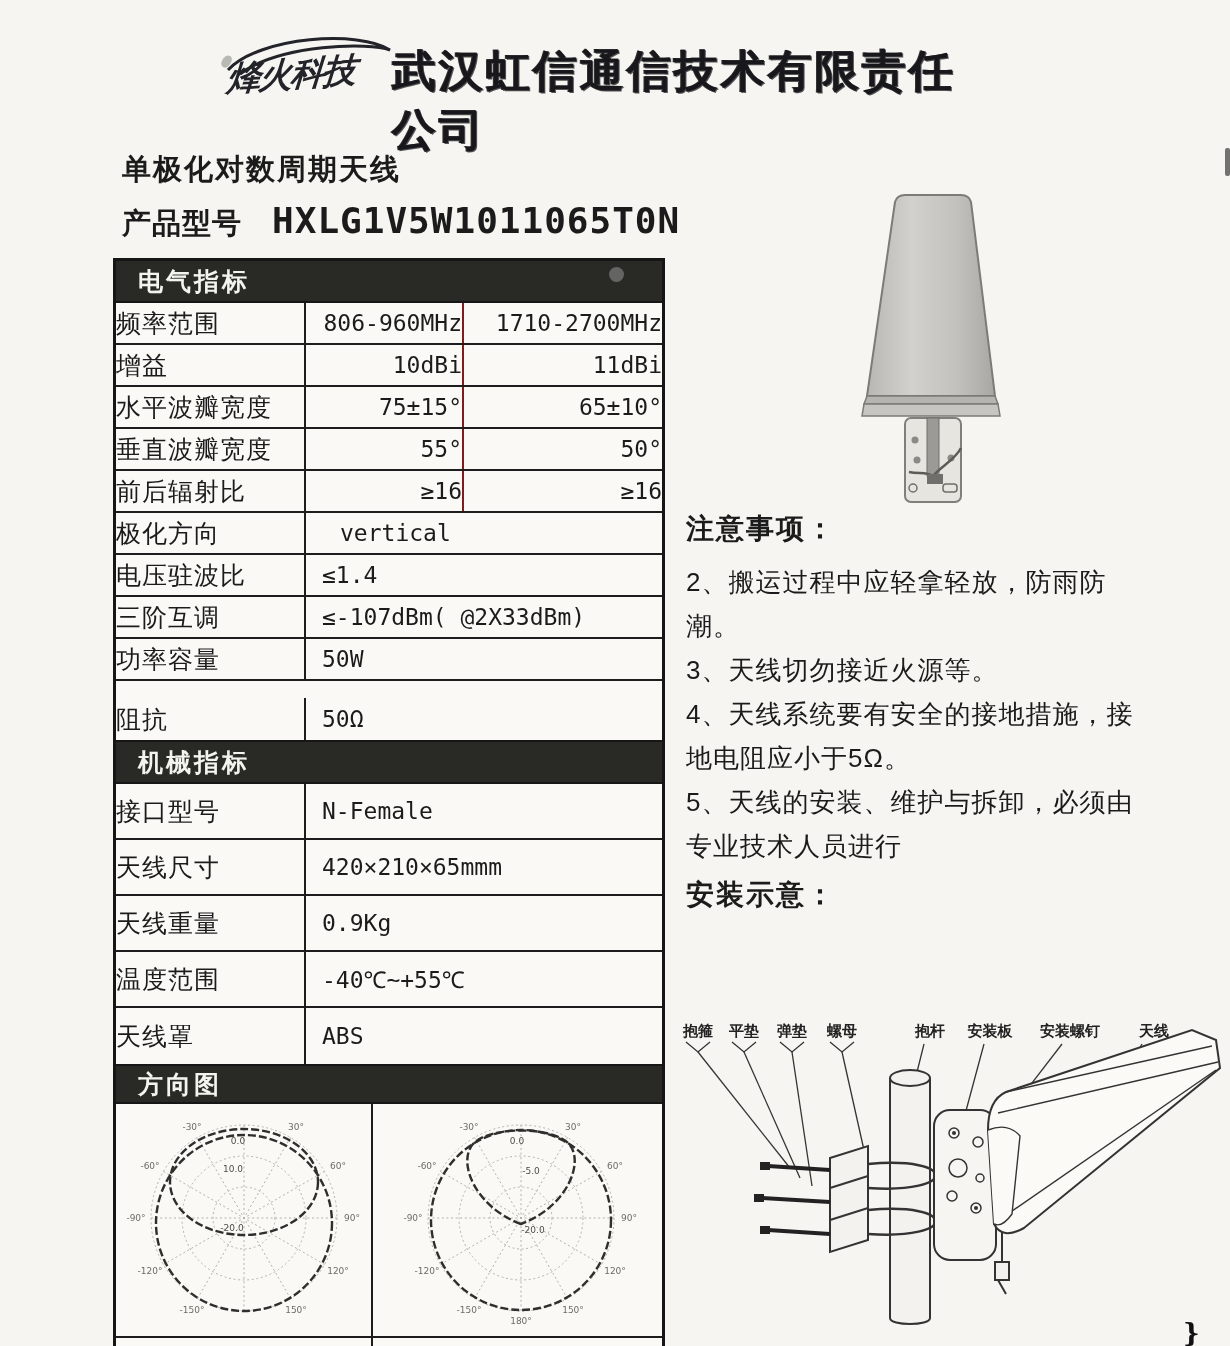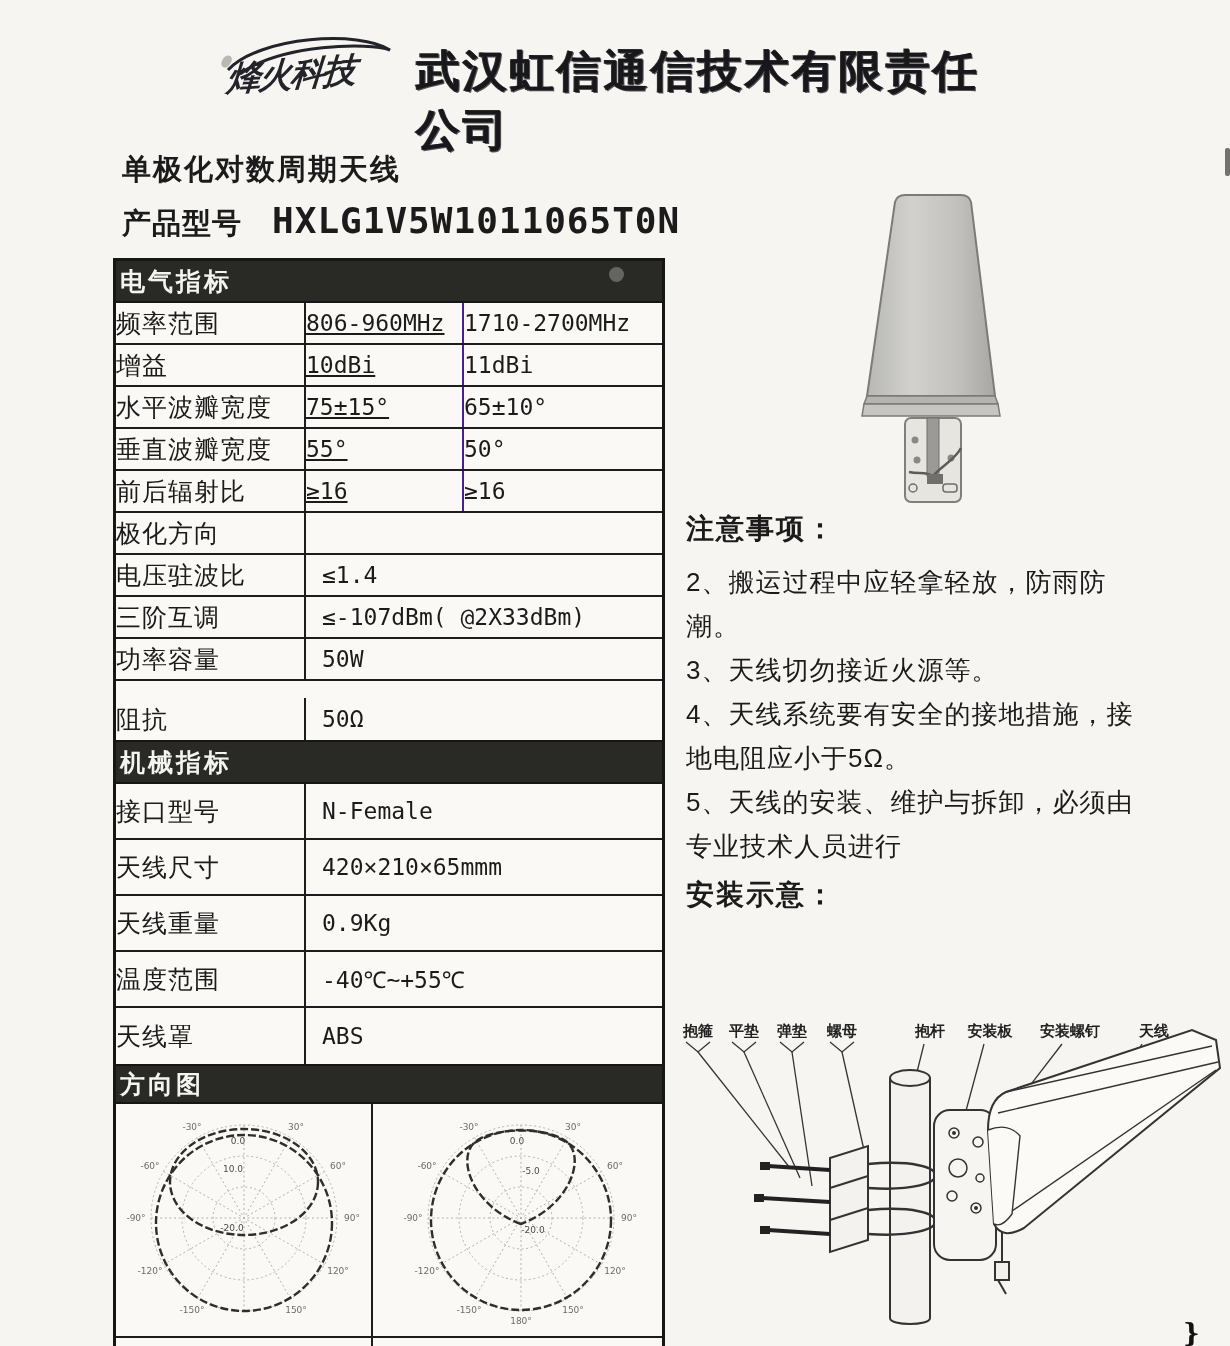--- a/index.html
+++ b/index.html
@@ -19,55 +19,54 @@
     transform:rotate(-4deg) skewX(-8deg);
     color:#23232a;letter-spacing:-2px;line-height:80px;text-align:center;
   }
   .logo-swoosh{left:210px;top:28px;}
   .company-name{
     left:392px;top:42px;width:575px;
     font-size:44px;font-weight:bold;letter-spacing:3px;
     color:#17171c;
     text-shadow:1px 1px 0 #555, -1px 0 0 #333;
     font-family:"Liberation Sans","DejaVu Sans",sans-serif;
-    margin-left:24px;
   }
 
   
   .doc-title{left:122px;top:150px;font-size:29px;font-weight:bold;letter-spacing:2px;}
   .model-line{left:122px;top:200px;font-size:29px;letter-spacing:1px;}
   .model-line .lbl{font-weight:bold;}
   .model-line .val{font-family:"DejaVu Sans Mono","Liberation Mono",monospace;font-weight:bold;font-size:36px;margin-left:21px;}
 
   
   .spec-table{
     left:113px;top:258px;width:552px;
     border:3px solid #161616;background:#faf9f5;
     box-sizing:border-box;
   }
   .sec-bar{
     height:40px;background:#292926;color:#f3f3ef;
     font-size:25px;font-weight:bold;letter-spacing:3px;
-    display:flex;align-items:center;padding-left:4px;
+    display:flex;align-items:center;padding-left:22px;
     border-bottom:2px solid #161616;position:relative;
   }
   .sec-bar .bar-mark{
     position:absolute;right:38px;top:6px;width:15px;height:15px;border-radius:50%;
     background:rgba(255,255,255,.28);
   }
   .srow{display:flex;border-bottom:2px solid #1d1d1d;align-items:stretch;box-sizing:border-box;}
   .srow:last-child{border-bottom:none;}
   .h42{height:42px;} .h43{height:56px;}
   .c-label{
     width:190px;flex:0 0 190px;border-right:2px solid #1d1d1d;
     display:flex;align-items:center;box-sizing:border-box;
     font-size:25px;letter-spacing:1px;
   }
-  .c-v1{width:158px;flex:0 0 158px;border-right:2px solid #4c1d95;display:flex;align-items:center;justify-content:flex-start;box-sizing:border-box;text-decoration:underline;}
-  .c-v2{flex:1;display:flex;align-items:center;justify-content:flex-start;}
+  .c-v1{width:158px;flex:0 0 158px;border-right:2px solid #7f1d1d;display:flex;align-items:center;justify-content:flex-end;box-sizing:border-box;}
+  .c-v2{flex:1;display:flex;align-items:center;justify-content:flex-end;}
   .c-merged{flex:1;display:flex;align-items:center;padding-left:16px;}
   .vtxt{font-family:"DejaVu Sans Mono","Liberation Mono",monospace;font-size:23px;}
 
   .pattern-cells{display:flex;height:232px;border-bottom:2px solid #1d1d1d;}
   .pat-left{width:255px;flex:0 0 255px;border-right:2px solid #1d1d1d;position:relative;}
   .pat-right{flex:1;position:relative;}
   .caption-row{display:flex;height:55px;}
   .cap{display:flex;align-items:center;justify-content:center;font-size:27px;letter-spacing:2px;}
   .cap-left{width:255px;flex:0 0 255px;border-right:2px solid #1d1d1d;}
   .cap-right{flex:1;}
@@ -148,20 +147,23 @@
     <div class="c-label">前后辐射比</div>
     <div class="c-v1">
         <span class="vtxt">≥16</span>
       </div>
     <div class="c-v2">
         <span class="vtxt">≥16</span>
       </div>
   </div>
   <div class="srow h42">
     <div class="c-label">极化方向</div>
+    <div class="c-merged">
+        <span class="vtxt" style="padding-left:18px;">vertical</span>
+      </div>
   </div>
   <div class="srow h42">
     <div class="c-label">电压驻波比</div>
     <div class="c-merged">
         <span class="vtxt">≤1.4</span>
       </div>
   </div>
   <div class="srow h42">
     <div class="c-label">三阶互调</div>
     <div class="c-merged">

